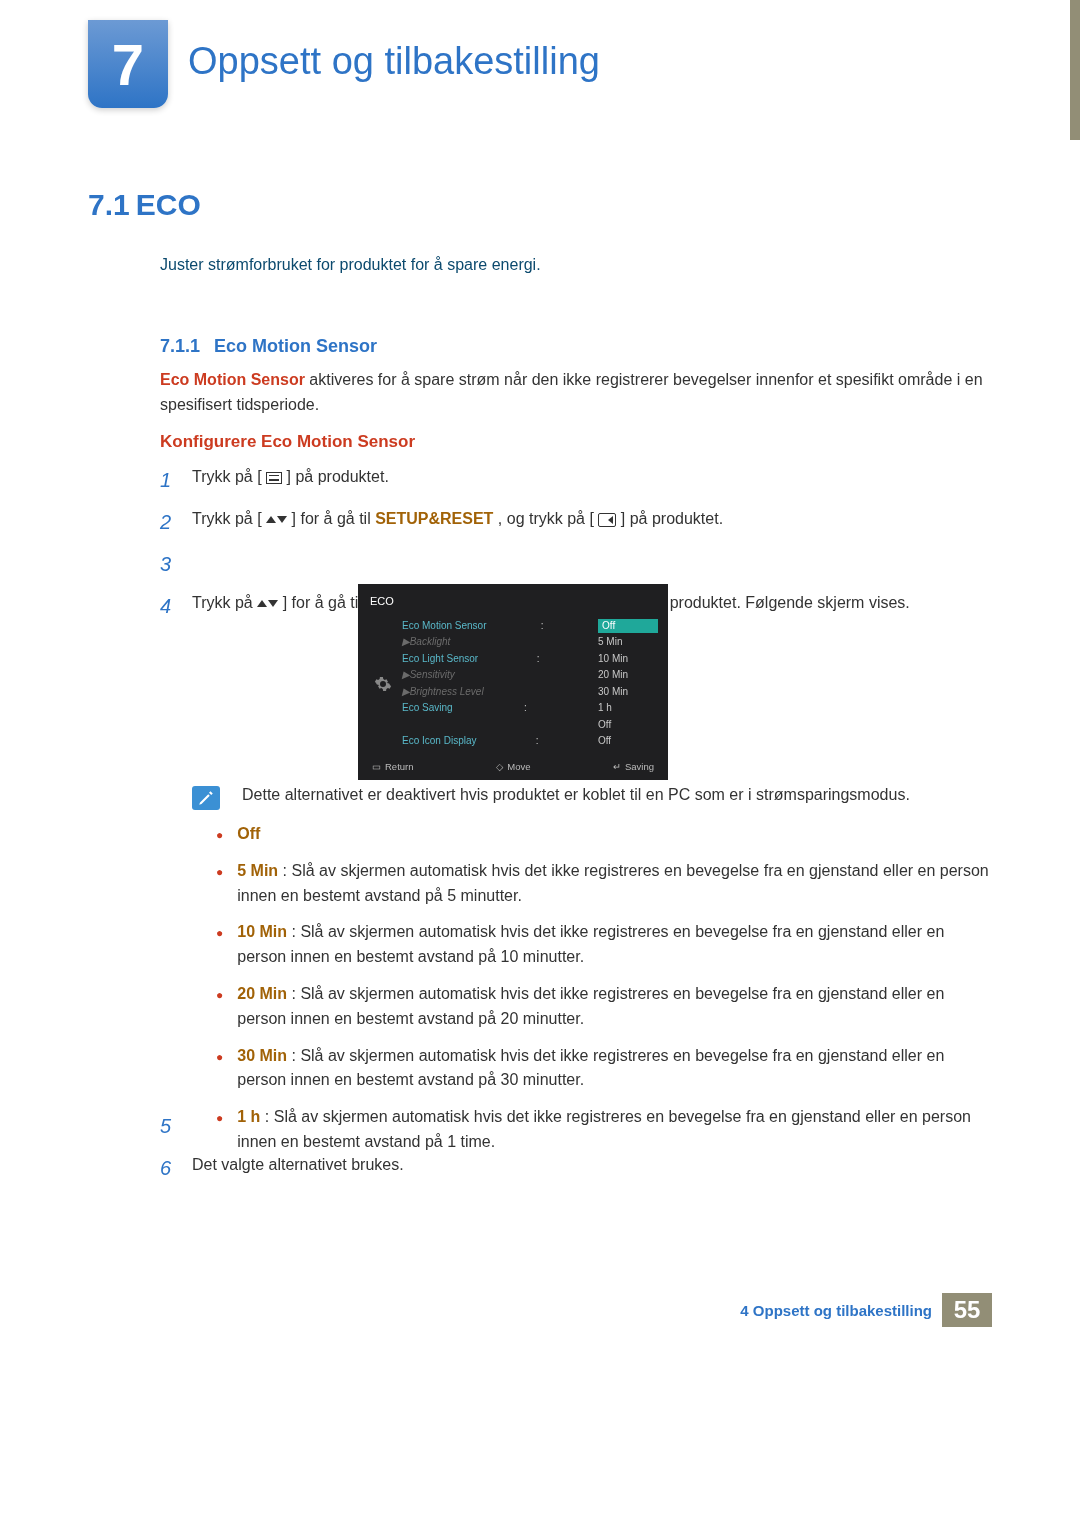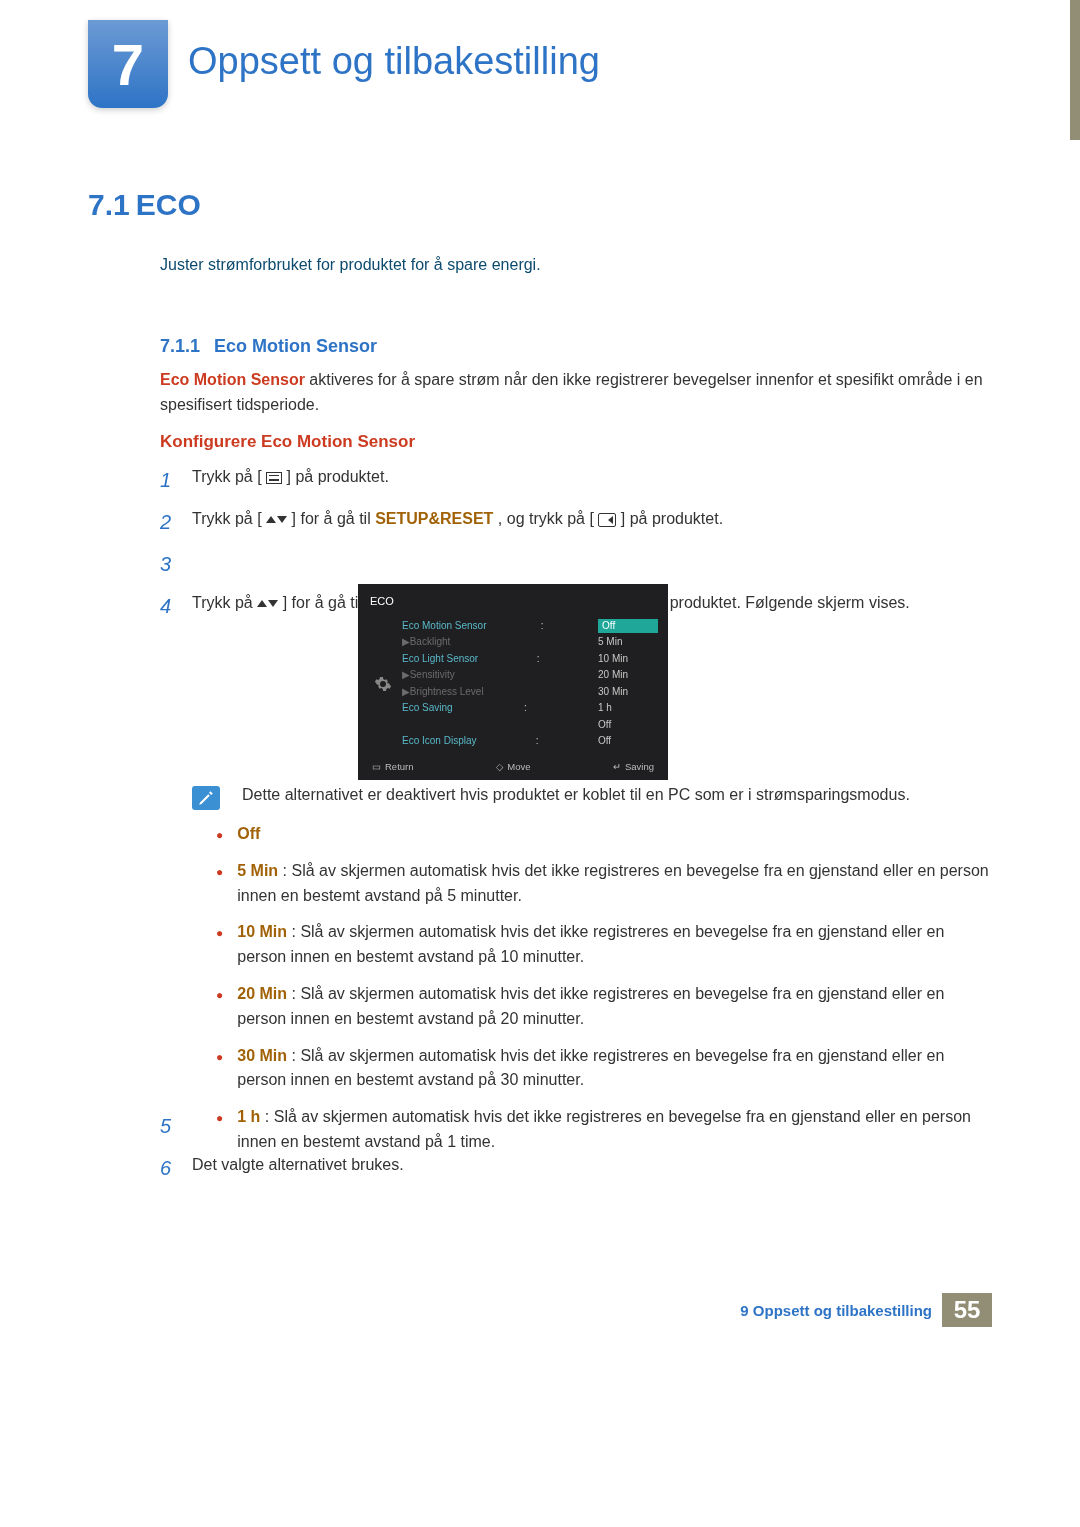--- a/index.html
+++ b/index.html
@@ -147,21 +147,21 @@
     line-height: 1.45;
   }
   .osd-title { color:#fff; font-size:11px; padding:2px 0 8px 2px; }
   .osd-body { display:flex; gap:8px; padding-left:4px; }
   .osd-side-icon {
     width:22px; display:flex; align-items:center; justify-content:center; color:#888; font-size:14px;
   }
   .osd-menu { flex:1; }
   .osd-row { display:flex; justify-content:space-between; padding:1px 0; }
   .osd-label.blue { color:#59b8c9; }
-  .osd-label.sub { color:#6b6b6b; }
+  .osd-label.sub { color:#6b6b6b;font-style:italic; }
   .osd-colon { width:6px; text-align:center; }
   .osd-vals { width:60px; }
   .osd-highlight { background:#1fa89a; color:#fff; padding:0 4px; display:inline-block; width:60px; }
   .osd-footer {
     display:flex; justify-content:space-between; padding:10px 4px 0 4px; color:#bbb; font-size:9.5px;
   }
   .osd-footer span { display:flex; align-items:center; gap:4px; }
   .osd-ic { display:inline-block; }
 
   .note-row {
@@ -398,15 +398,15 @@
   <div class="step-row">
     <span class="step-num">5</span>
   </div>
   <div class="step-row">
     <span class="step-num">6</span>
     <span>Det valgte alternativet brukes.</span>
   </div>
 </div>
 
 <div class="footer-bar">
-  <span class="footer-text">9 Oppsett og tilbakestilling</span>
+  <span class="footer-text">4 Oppsett og tilbakestilling</span>
   <span class="footer-page">55</span>
 </div>
 
 </body></html>

